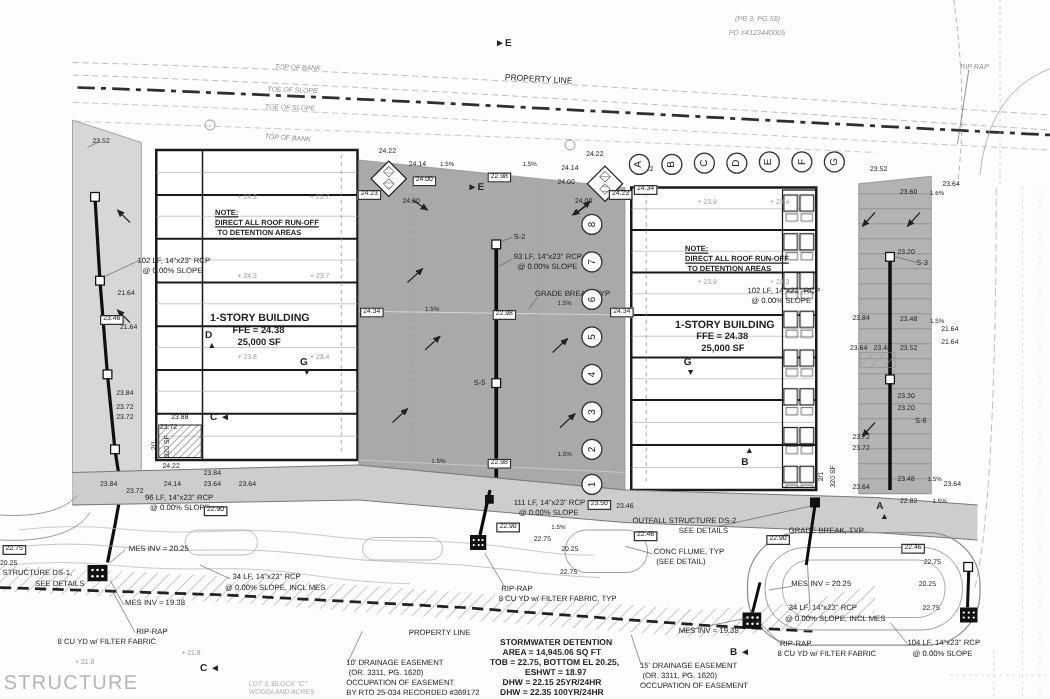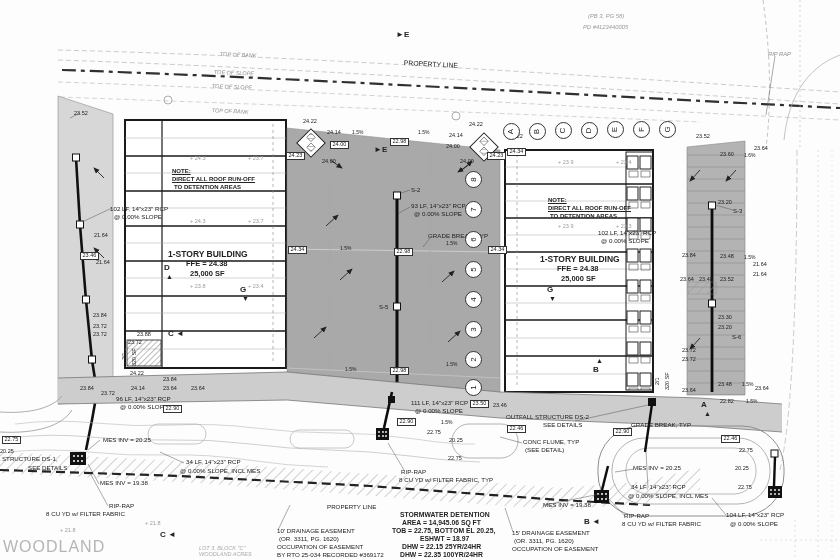--- a/index.html
+++ b/index.html
@@ -489,14 +489,14 @@
         <span>3</span>
       </div>
       <div class="gc" style="left: 464.5px; top: 350.5px;">
         <span>2</span>
       </div>
       <div class="gc" style="left: 464.5px; top: 378.5px;">
         <span>1</span>
       </div>
     </div>
 
-  <div class="watermark">WOODLAND</div>
+  <div class="watermark">STRUCTURE</div>
 </div>
 
 </body></html>

